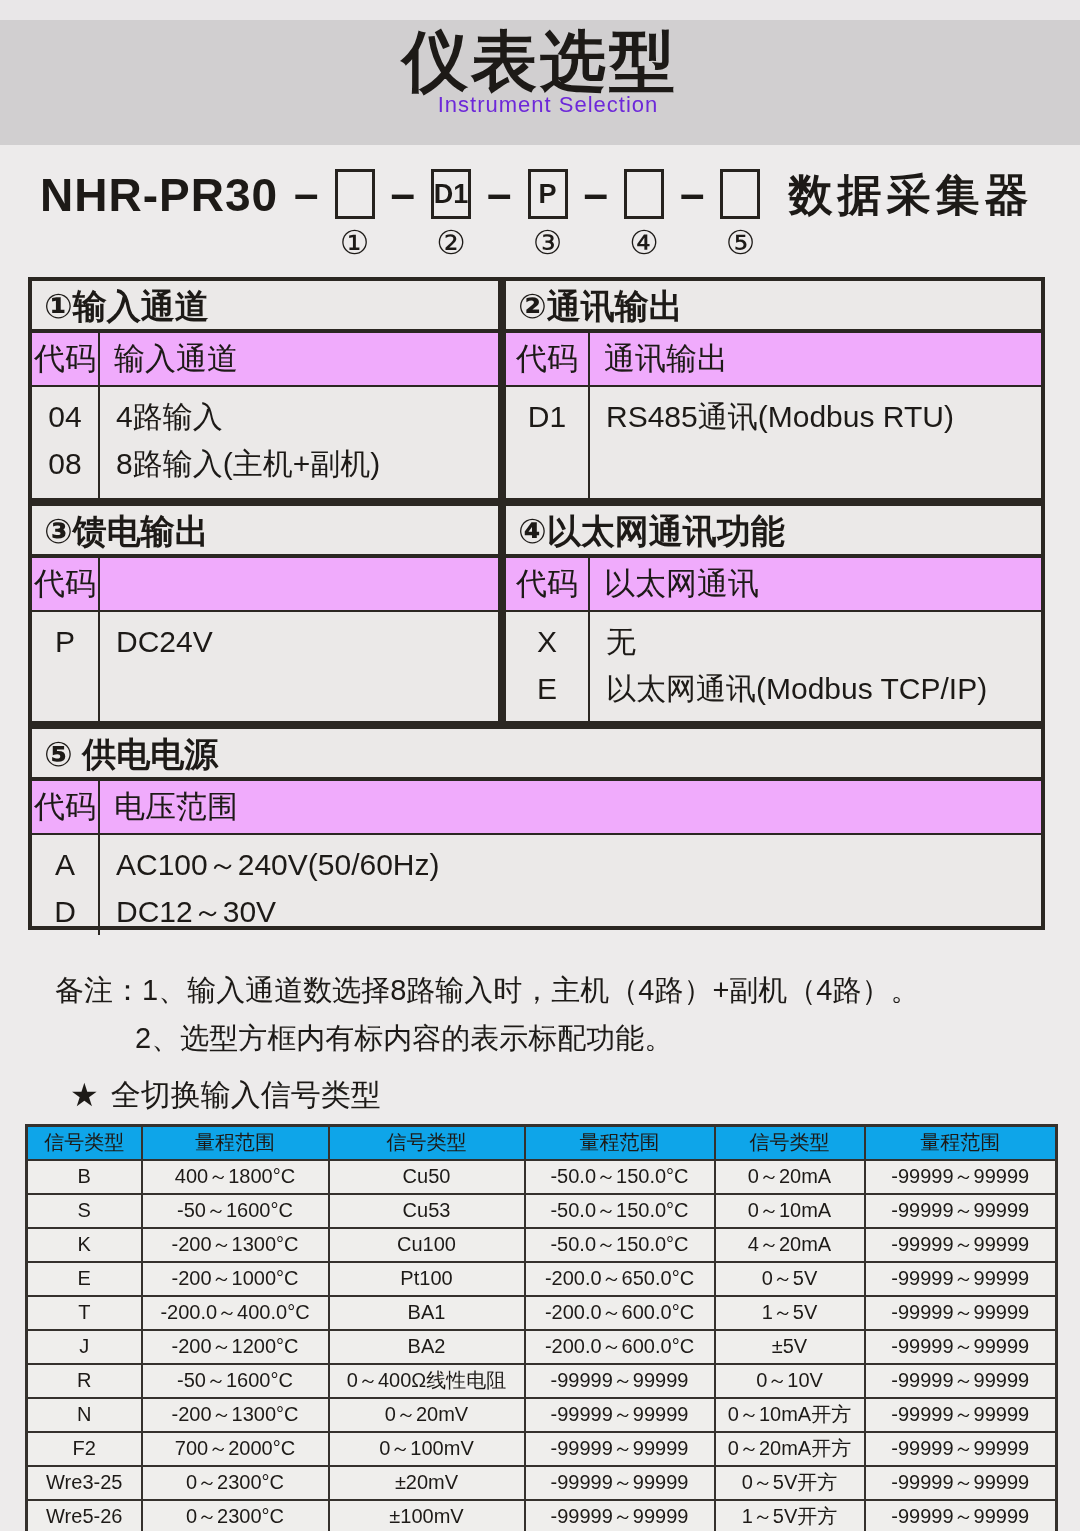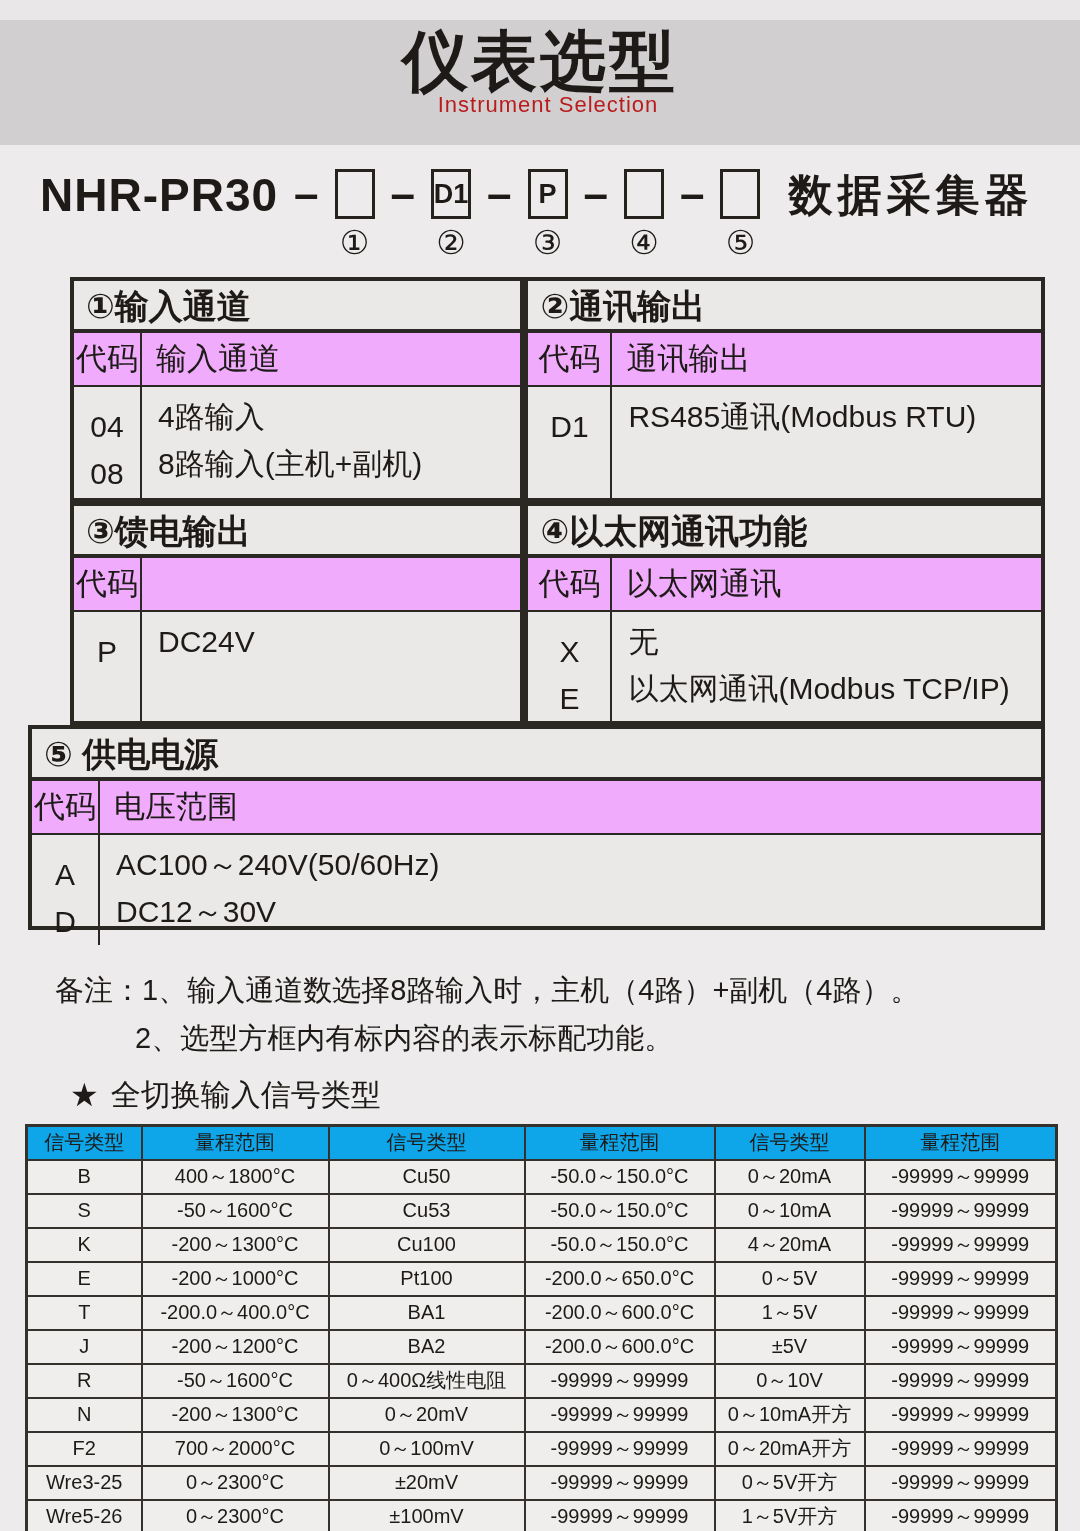--- a/index.html
+++ b/index.html
@@ -5,52 +5,52 @@
   * { margin:0; padding:0; box-sizing:border-box; }
   html,body { width:1080px; height:1531px; overflow:hidden; }
   body {
     background:#edebeb;
     color:#1d1a17;
     font-family:"Liberation Sans","DejaVu Sans",sans-serif;
   }
   .top-strip { height:20px; background:#e9e7e8; }
   .banner { height:125px; background:#d1cfd0; text-align:center; }
   .banner-title { font-size:66px; font-weight:700; letter-spacing:3px; padding-top:10px; line-height:62px; }
-  .banner-sub { font-size:22px; color:#b91c1c; letter-spacing:1px; line-height:26px;padding-left:16px; }
+  .banner-sub { font-size:22px; color:#6d28d9; letter-spacing:1px; line-height:26px;padding-left:16px; }
 
   
   .model-row { display:flex; align-items:flex-start; margin:24px 0 0 40px; }
   .model-prefix { font-size:46px; font-weight:700; line-height:52px; letter-spacing:1px; }
   .model-sep { font-size:44px; font-weight:700; line-height:50px; margin:0 16px; }
   .model-slot { display:flex; flex-direction:column; align-items:center; }
   .model-box {
     width:40px; height:50px; border:3px solid #26221e;
     display:flex; align-items:center; justify-content:center;
     font-size:27px; font-weight:700; background:transparent;
   }
   .slot-label { font-size:33px; margin-top:6px; line-height:36px; }
   .model-suffix { font-size:44px; font-weight:700; line-height:52px; letter-spacing:5px; margin-left:28px; }
 
   
   .tables-wrap { margin:16px 0 0 28px; width:1017px; }
   .pair { display:flex; }
   .pair-1 { height:225px; }
   .pair-2 { height:223px; }
   .opt { border:4px solid #2b2722; background:#ebe9e8; display:flex; flex-direction:column; height:100%; }
-  .opt-left  { width:474px;margin-left:42px; }
+  .opt-left  { width:474px; }
   .opt-right { width:543px; }
   .opt-full  { width:1017px; height:205px; }
   .opt-title { font-size:34px; font-weight:700; line-height:46px; padding:2px 0 0 12px; border-bottom:4px solid #2b2722; height:52px; }
   .opt-head { display:flex; background:#f0abfc; border-bottom:2px solid #2b2722; height:54px; font-size:31px; }
   .code-w-sm { width:68px; }
   .code-w-md { width:84px; }
   .opt-head .code-h { border-right:2px solid #2b2722; text-align:center; line-height:52px; }
   .opt-head .desc-h { flex:1; padding-left:14px; line-height:52px; }
   .opt-body { display:flex; flex:1; font-size:30px; }
-  .opt-body .code-c { border-right:2px solid #2b2722; text-align:center; padding-top:16px; }
+  .opt-body .code-c { border-right:2px solid #2b2722; text-align:center; padding-top:6px; }
   .opt-body .desc-c { flex:1; padding:6px 0 0 16px; }
   .opt-line { display:block; line-height:47px; white-space:nowrap; }
 
   
   .notes { margin:36px 0 0 55px; font-size:29px; line-height:48px; }
   .note-2 { margin-left:80px; }
 
   
   .sig-heading { margin:14px 0 0 70px; font-size:30px; line-height:38px; display:flex; align-items:center; }
   .sig-heading .star { font-size:32px; margin-right:12px; }

